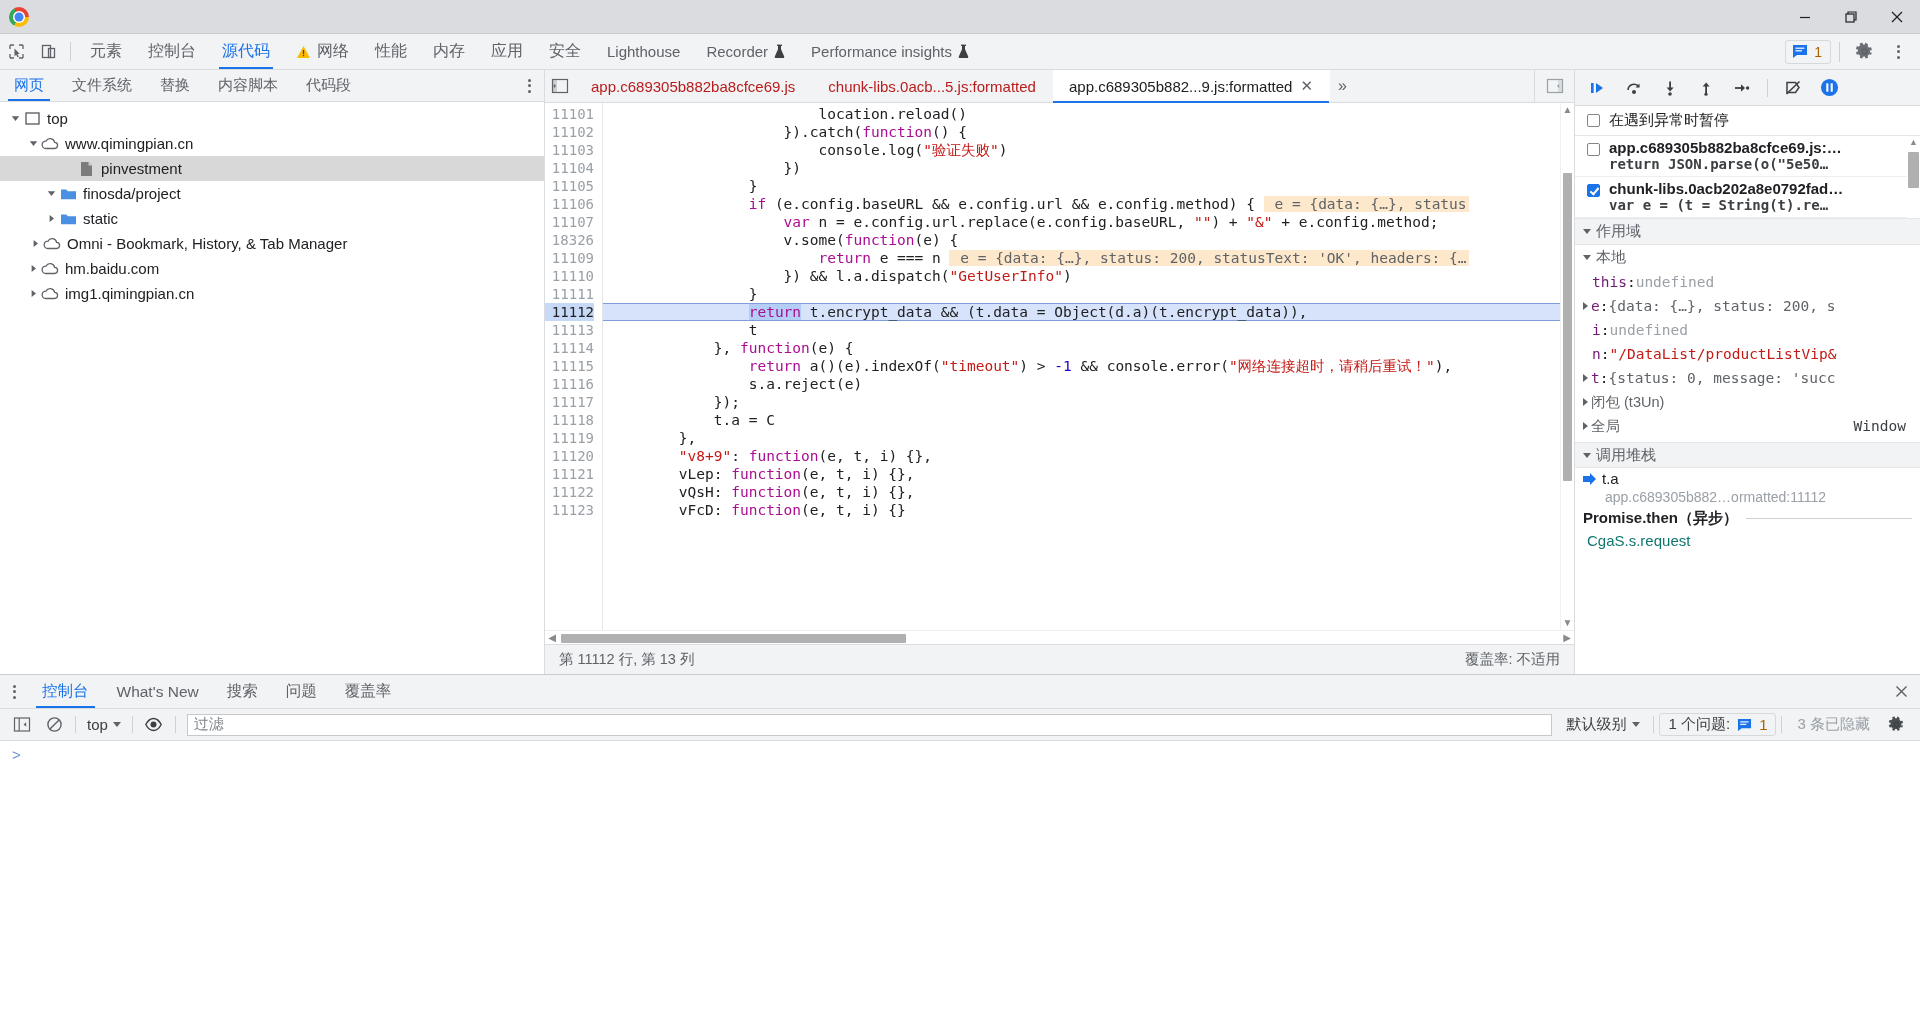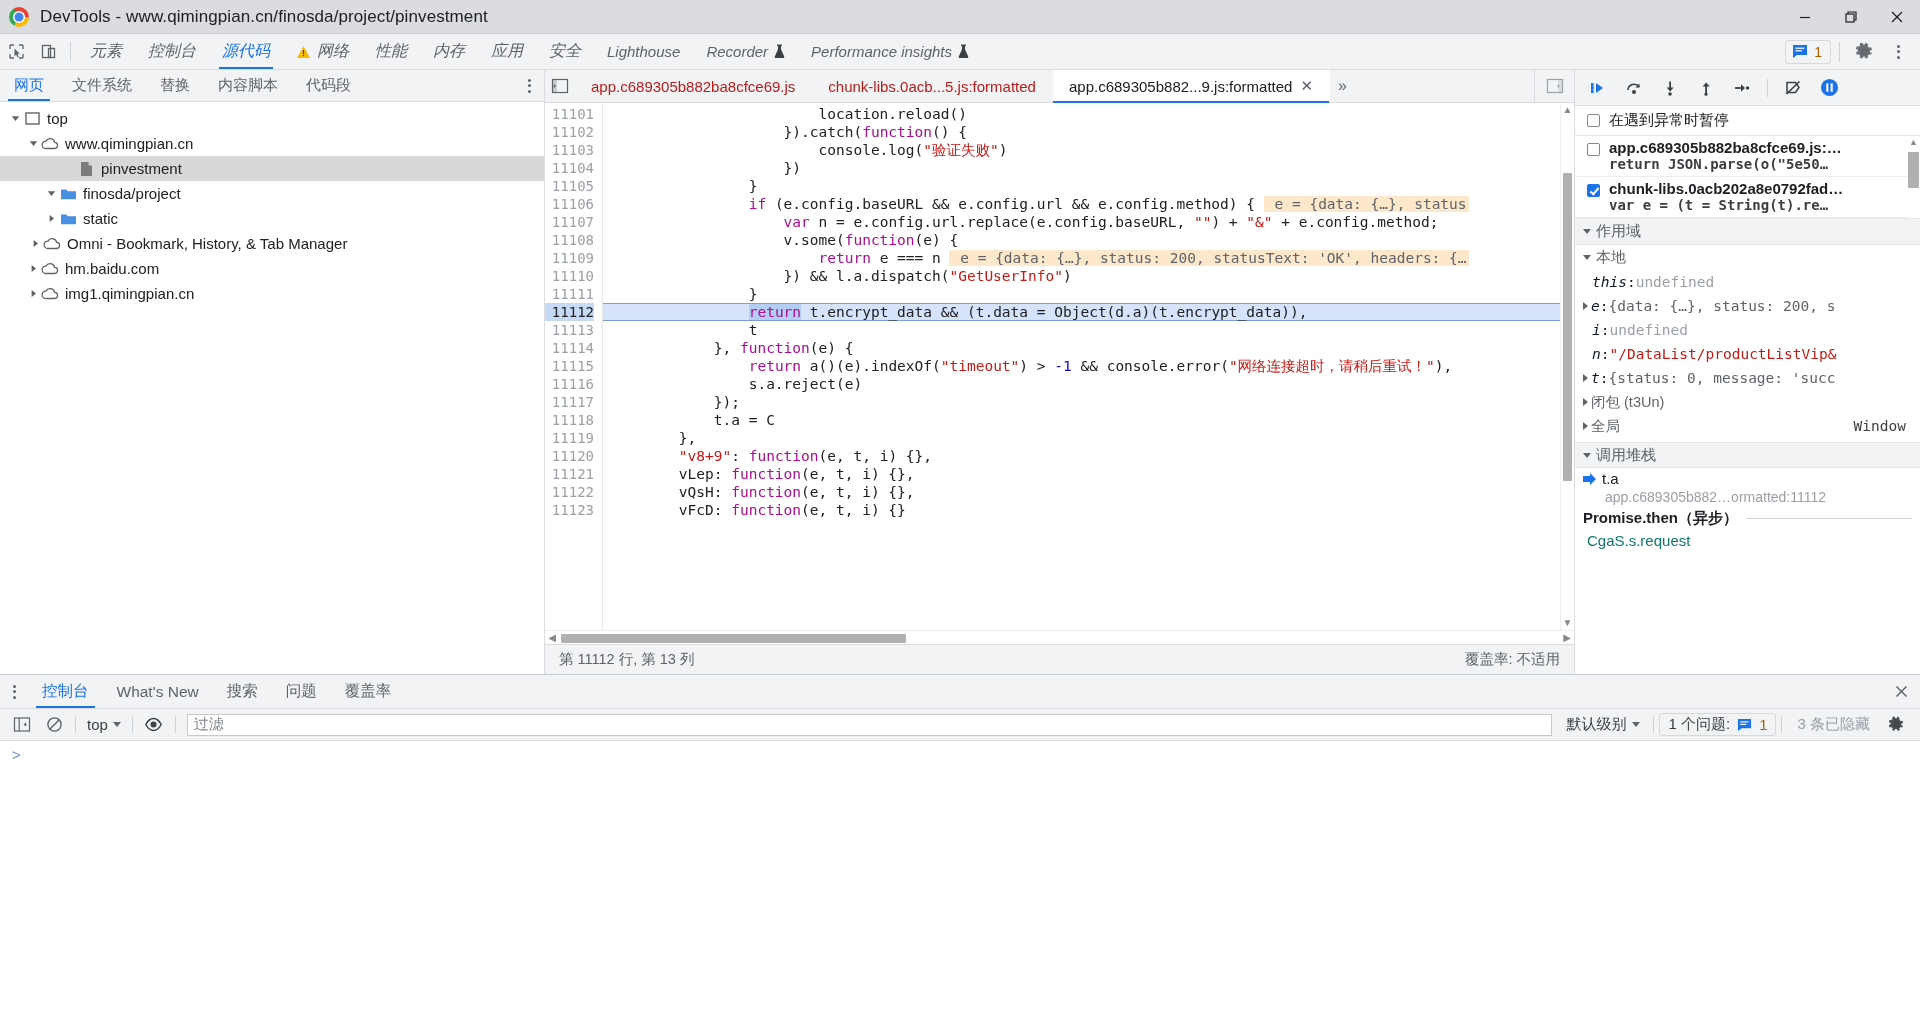--- a/index.html
+++ b/index.html
@@ -44,21 +44,21 @@
     height: 36px; background: #f1f3f4;
     display: flex; align-items: stretch;
     border-bottom: 1px solid #dadce0;
     position: relative;
   }
   .tb-icon-btn { width: 32px; display:flex; align-items:center; justify-content:center; }
   .tb-sep { width:1px; background:#cfd2d4; margin:8px 6px; }
   .mtab {
     display:flex; align-items:center; gap:6px;
     padding: 0 13px; font-size: 16px; color:#5f6368;
-    position: relative; white-space: nowrap; font-style: italic;
+    position: relative; white-space: nowrap;
   }
   .mtab.active { color:#1a73e8; }
   .mtab.active::after {
     content:""; position:absolute; left:10px; right:10px; bottom:0; height:2px; background:#1a73e8;
   }
   .mtab .lbl-en { font-size: 15px; }
   #main-toolbar-right { margin-left:auto; display:flex; align-items:center; padding-right:6px; gap:2px;}
   .msg-chip {
     display:flex; align-items:center; gap:6px;
     border:1px solid #d6d8da; border-radius:3px;
@@ -162,21 +162,21 @@
   .bp .bptext { min-width:0; }
   .bp .bpfile { color:#202124; white-space:nowrap; overflow:hidden; text-overflow:ellipsis; }
   .bp .bpcode { font-family:"DejaVu Sans Mono","Liberation Mono",monospace; font-size:14px; color:#3c4043; white-space:nowrap; overflow:hidden;}
   .sect-head { height:26px; display:flex; align-items:center; gap:5px; padding-left:8px; font-size:15px; color:#5f6368; background:#f1f3f4; border-bottom:1px solid #e6e6e6;}
   .tri { width:0;height:0; border-left:5px solid #5f6368; border-top:4px solid transparent; border-bottom:4px solid transparent; display:inline-block;}
   .tri.down { border-left:4px solid transparent; border-right:4px solid transparent; border-top:5px solid #5f6368; border-bottom:0;}
   .scope-sub { height:25px; display:flex; align-items:center; gap:5px; padding-left:8px; font-size:15px; color:#5f6368;}
   .svar { height:24px; display:flex; align-items:center; font-size:14.5px; font-family:"DejaVu Sans Mono","Liberation Mono",monospace; white-space:nowrap; overflow:hidden; padding-left:8px;}
   .svar .tri { margin-right:3px; flex:0 0 auto;}
   .svar .sp { width:9px; flex:0 0 9px;}
-  .vname { color:#0f172a;font-style:italic; }
+  .vname { color:#701a75; }
   .vundef { color:#9aa0a6; }
   .vstr { color:#c41a16; }
   .vobj { color:#5f6368; }
   .callrow { display:flex; align-items:flex-start; gap:6px; padding:2px 8px 0 8px; font-size:15px;}
   .callrow .loc { font-size:14px; color:#9aa0a6; padding-left:22px; }
   .async-sep { display:flex; align-items:center; gap:8px; padding:4px 8px 2px 8px; }
   .async-sep .line { flex:1; height:1px; background:#d0d0d0; }
   .async-sep .txt { font-weight:bold; font-size:15px; color:#202124; }
 
   
@@ -202,21 +202,20 @@
   #console-body { flex:1; background:#fff; }
   #prompt-row { display:flex; align-items:center; height:26px; padding-left:12px; }
   #prompt-row .arrow { color:#6b8fd6; font-size:15px; }
   .caret-down { width:0;height:0;border-left:4px solid transparent;border-right:4px solid transparent;border-top:5px solid #5f6368; display:inline-block;}
 </style>
 </head>
 <body>
 
 <div id="titlebar">
   <div class="chrome-logo"></div>
-  <div id="title-text">DevTools - www.qimingpian.cn/finosda/project/pinvestment</div>
   <div id="win-controls">
     <div class="wbtn">
       <svg width="14" height="14" viewBox="0 0 14 14">
           <line x1="2" y1="7.5" x2="12" y2="7.5" stroke="#202124" stroke-width="1.2"></line>
         </svg>
     </div>
     <div class="wbtn">
       <svg width="14" height="14" viewBox="0 0 14 14">
         <rect x="2" y="4" width="8" height="8" fill="none" stroke="#202124" stroke-width="1.2"></rect>
         <polyline points="4,4 4,2 12,2 12,10 10,10" fill="none" stroke="#202124" stroke-width="1.2"></polyline>
@@ -492,21 +491,21 @@
 
     <div id="code-area">
       <div id="gutter">
           <div class="ln">11101</div>
           <div class="ln">11102</div>
           <div class="ln">11103</div>
           <div class="ln">11104</div>
           <div class="ln">11105</div>
           <div class="ln">11106</div>
           <div class="ln">11107</div>
-          <div class="ln">11108</div>
+          <div class="ln">18326</div>
           <div class="ln">11109</div>
           <div class="ln">11110</div>
           <div class="ln">11111</div>
           <div class="ln exec">11112</div>
           <div class="ln">11113</div>
           <div class="ln">11114</div>
           <div class="ln">11115</div>
           <div class="ln">11116</div>
           <div class="ln">11117</div>
           <div class="ln">11118</div>

